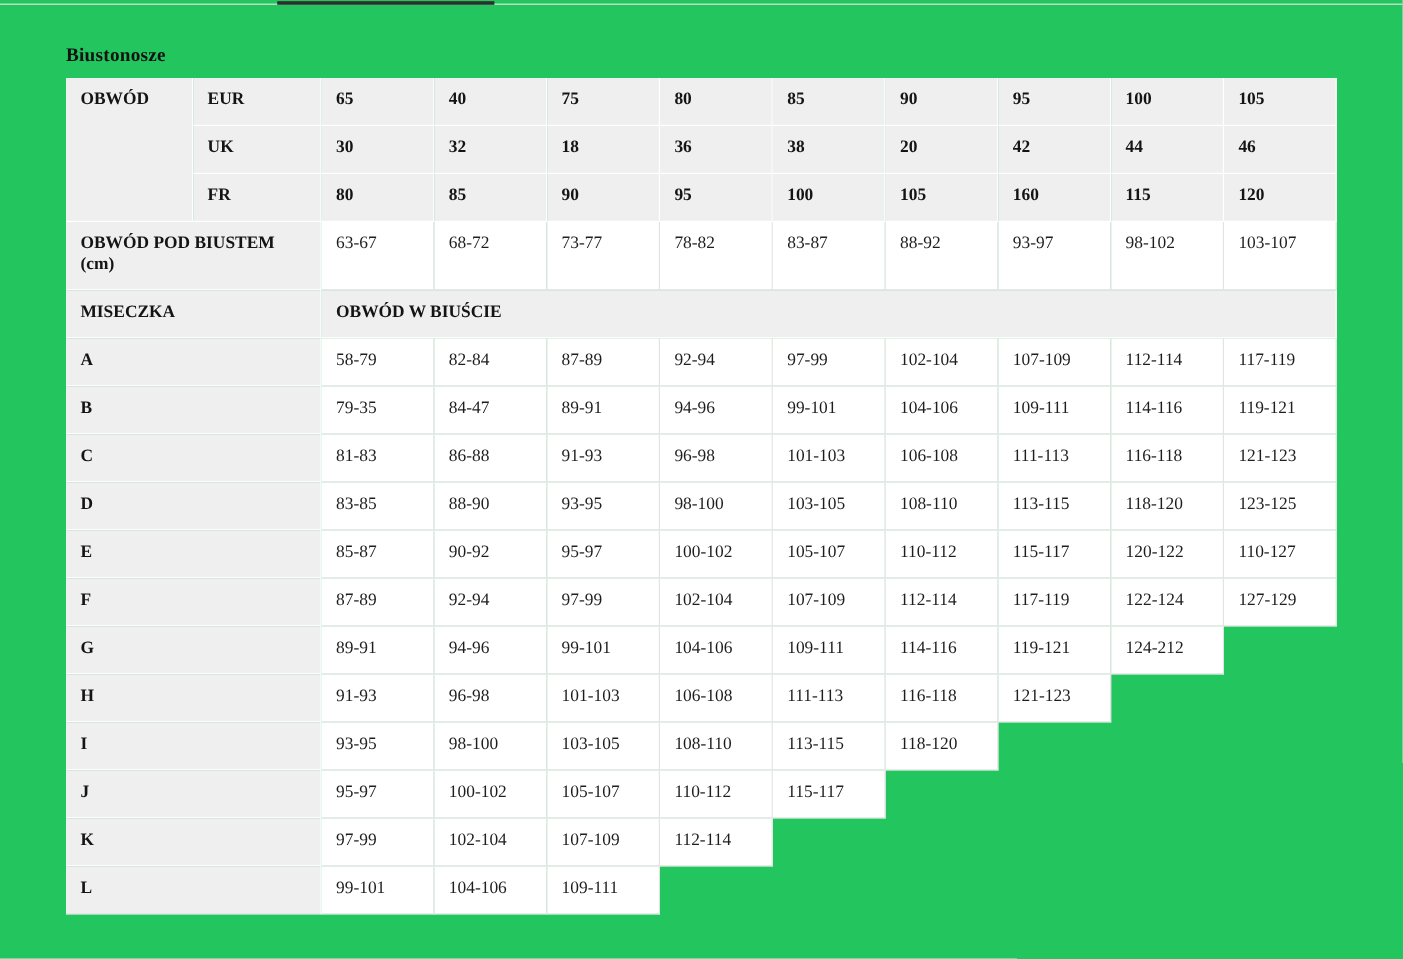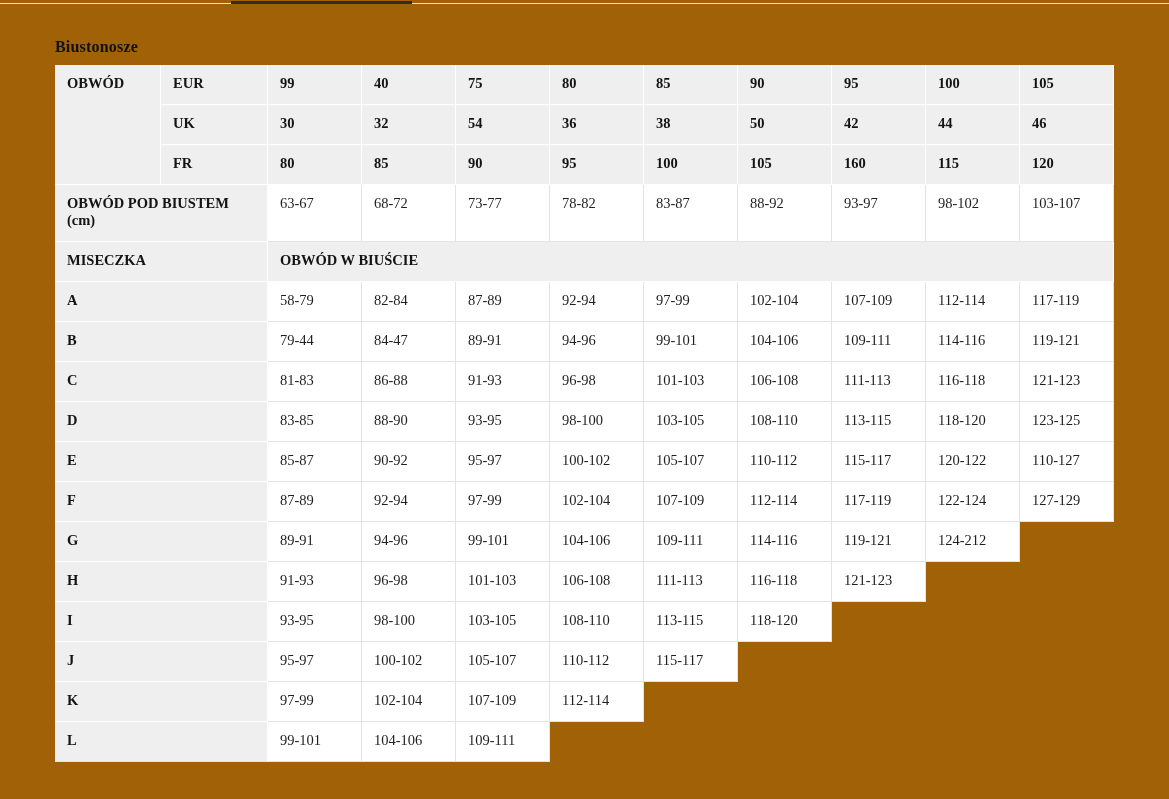--- a/index.html
+++ b/index.html
@@ -1,17 +1,17 @@
 <!DOCTYPE html>
 <html><head>
 <meta charset="utf-8">
 <style>
   html, body { margin: 0; padding: 0; background: #ffffff; }
   body { font-family: "Liberation Serif", "DejaVu Serif", serif; }
-  .page { position: relative; width: 1169px; height: 799px; background: #a16207; overflow: hidden; font-family: Liberation Serif, serif; }
+  .page { position: relative; width: 1169px; height: 799px; background: #22c55e; overflow: hidden; font-family: Liberation Serif, serif; }
 
   .top-divider { position: absolute; top: 3px; left: 0; width: 1169px; height: 1px; background: #e0e0e0; }
   .tab-underline { position: absolute; top: 1px; left: 231px; width: 181px; height: 3px; background: #2d2d2d; }
 
   .title { position: absolute; top: 38px; left: 55px; margin: 0; font-size: 16px; line-height: 18px; font-weight: bold; color: #121212; letter-spacing: 0.2px; }
 
   table.size-table { position: absolute; top: 65px; left: 55px; width: 1059px; border-collapse: separate; border-spacing: 0; table-layout: fixed; }
   table.size-table th, table.size-table td {
     box-sizing: border-box;
     vertical-align: top;
@@ -51,38 +51,38 @@
         <col style="width:94px">
         <col style="width:94px">
       <col style="width:94px">
         <col style="width:94px">
         <col style="width:94px">
     </colgroup>
     <tbody>
         <tr>
           <th class="cell-gray" rowspan="3">OBWÓD</th>
           <th class="cell-gray">EUR</th>
-          <th class="cell-gray">99</th>
+          <th class="cell-gray">65</th>
           <th class="cell-gray">40</th>
           <th class="cell-gray">75</th>
           <th class="cell-gray">80</th>
           <th class="cell-gray">85</th>
           <th class="cell-gray">90</th>
           <th class="cell-gray">95</th>
           <th class="cell-gray">100</th>
           <th class="cell-gray">105</th>
         </tr>
         <tr>
           <th class="cell-gray">UK</th>
           <th class="cell-gray">30</th>
           <th class="cell-gray">32</th>
-          <th class="cell-gray">54</th>
+          <th class="cell-gray">18</th>
           <th class="cell-gray">36</th>
           <th class="cell-gray">38</th>
-          <th class="cell-gray">50</th>
+          <th class="cell-gray">20</th>
           <th class="cell-gray">42</th>
           <th class="cell-gray">44</th>
           <th class="cell-gray">46</th>
         </tr>
         <tr>
           <th class="cell-gray">FR</th>
           <th class="cell-gray">80</th>
           <th class="cell-gray">85</th>
           <th class="cell-gray">90</th>
           <th class="cell-gray">95</th>
@@ -115,21 +115,21 @@
           <td class="cell-white">87-89</td>
           <td class="cell-white">92-94</td>
           <td class="cell-white">97-99</td>
           <td class="cell-white">102-104</td>
           <td class="cell-white">107-109</td>
           <td class="cell-white">112-114</td>
           <td class="cell-white">117-119</td>
         </tr>
         <tr>
           <th class="cell-gray" colspan="2">B</th>
-          <td class="cell-white">79-44</td>
+          <td class="cell-white">79-35</td>
           <td class="cell-white">84-47</td>
           <td class="cell-white">89-91</td>
           <td class="cell-white">94-96</td>
           <td class="cell-white">99-101</td>
           <td class="cell-white">104-106</td>
           <td class="cell-white">109-111</td>
           <td class="cell-white">114-116</td>
           <td class="cell-white">119-121</td>
         </tr>
         <tr>

